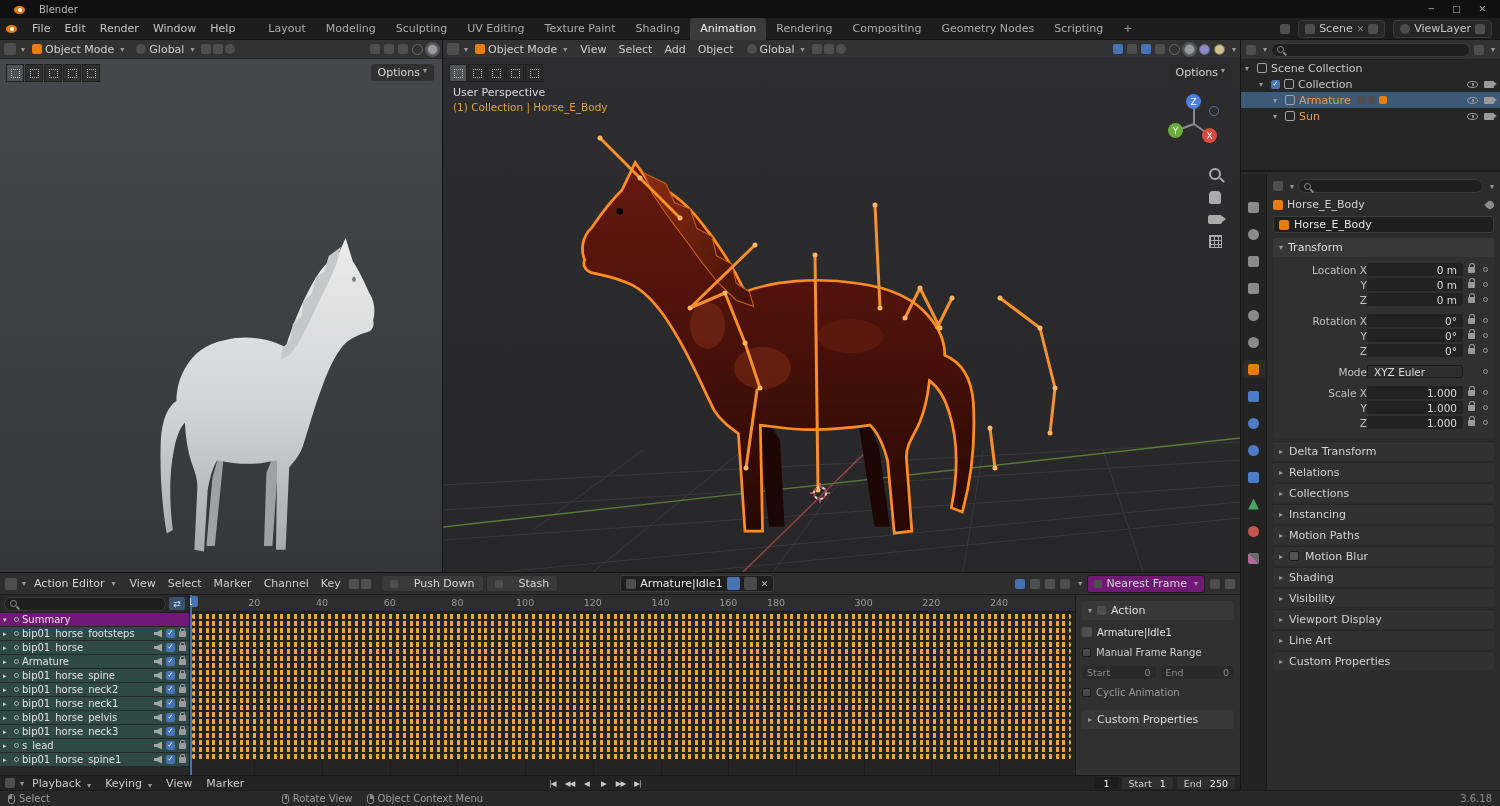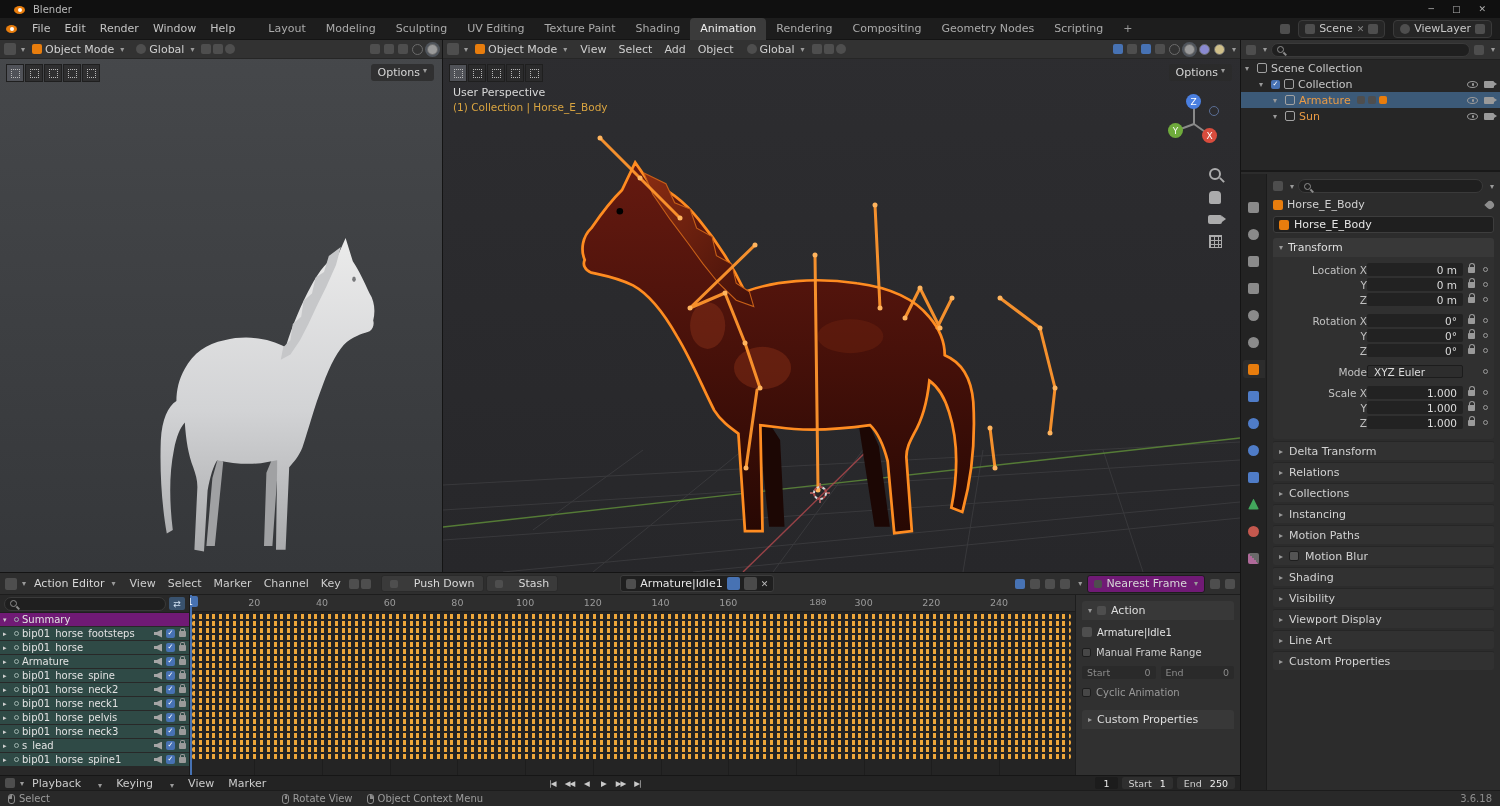--- a/index.html
+++ b/index.html
@@ -8,21 +8,21 @@
 .abs{position:absolute}
 .flex{display:flex;align-items:center}
 .chev{font-size:8px;color:#9a9a9a;margin-left:3px}
 .ic{width:12px;height:12px;background:#707070;border-radius:2px;display:inline-block;flex:none}
 .ic.sm{width:10px;height:10px}
 .ic.round{border-radius:50%}
 .ic.blue{background:#4772b3}
 .ic.orange{background:#e87d0d}
 .ic.dim{background:#4e4e4e}
 
-.titlebar{left:0;top:0;width:1500px;height:18px;background:#101010;display:flex;align-items:center;padding:0 8px;gap:0}
+.titlebar{left:0;top:0;width:1500px;height:18px;background:#101010;display:flex;align-items:center;padding:0 8px;gap:6px}
 .titlebar .app{color:#b9b9b9;font-size:10px}
 .wincontrols{margin-left:auto;display:flex;gap:18px;color:#b0b0b0;font-size:9px;padding-right:6px}
 
 .menubar{left:0;top:18px;width:1500px;height:22px;background:#1d1d1d;display:flex;align-items:center;border-bottom:1px solid #141414}
 .logo{width:15px;height:15px;margin:0 6px 0 4px;position:relative;flex:none}
 .logo .b1{position:absolute;left:2px;top:4px;width:11px;height:8px;background:#e87d0d;border-radius:50%}
 .logo .b2{position:absolute;left:6px;top:6px;width:4px;height:4px;background:#fff;border-radius:50%}
 .menu-item{padding:0 7px;line-height:22px;color:#c3c3c3;cursor:default}
 .tabs{display:flex;margin-left:16px;height:22px}
 .tab{padding:0 10px;line-height:22px;color:#ababab;border-radius:4px 4px 0 0}
@@ -150,21 +150,21 @@
 .keyrow{height:5px;margin-bottom:2px;background:repeating-linear-gradient(90deg,#eda63a 0 3px,transparent 3px 6.8px);border-radius:2px}
 .playhead{position:absolute;left:0;top:0;bottom:0;width:2px;background:#4772b3;z-index:3}
 .framebadge{position:absolute;left:-8px;top:1px;background:#4772b3;color:#fff;font-size:9.5px;padding:0 5px;border-radius:2px;z-index:4}
 .ds-side{position:absolute;right:0;top:0;width:165px;bottom:0;background:#303030;border-left:1px solid #1d1d1d;padding:6px 6px 0}
 .ds-side .panelhdr{margin-top:0}
 .srow{display:flex;align-items:center;gap:5px;height:16px;margin:4px 0;color:#cdcdcd;font-size:10px}
 .scheck{width:9px;height:9px;background:#474747;border:1px solid #1d1d1d;border-radius:2px;flex:none}
 .sfield{flex:1;height:13px;background:#2a2a2a;border-radius:2px;color:#8a8a8a;display:flex;align-items:center;justify-content:space-between;padding:0 5px;font-size:9.5px}
 
 .timeline{left:0;top:775px;width:1240px;height:15px;background:#232323;border-top:1px solid #161616;display:flex;align-items:center;gap:2px;padding:0 5px}
-.tl-dd{padding:0 6px;color:#cbcbcb;display:flex;align-items:flex-end;gap:14px}
+.tl-dd{padding:0 6px;color:#cbcbcb;display:flex;align-items:flex-end;gap:3px}
 .transport{position:absolute;left:545px;display:flex;gap:2px;align-items:center}
 .tpbtn{min-width:15px;height:12px;color:#c9c9c9;font-size:7.5px;display:flex;align-items:center;justify-content:center;padding:0 2px;letter-spacing:-1px}
 .tl-right{margin-left:auto;display:flex;gap:4px;align-items:center}
 .tl-field{height:12px;background:#1c1c1c;border-radius:2px;color:#e8e8e8;font-size:9.5px;display:flex;align-items:center;padding:0 8px}
 .tl-se{height:12px;background:#2f2f2f;border-radius:2px;color:#cfcfcf;font-size:9.5px;display:flex;align-items:center;gap:8px;padding:0 7px}
 
 .statusbar{left:0;top:790px;width:1500px;height:16px;background:#292929;border-top:1px solid #1c1c1c;display:flex;align-items:center;padding:0 8px;color:#9c9c9c;font-size:10px}
 .hint{display:flex;align-items:center;gap:4px;margin-right:14px}
 .hint.gapped{margin-left:218px}
 .mouse{width:7px;height:10px;border:1px solid #8d8d8d;border-radius:3px;position:relative;display:inline-block}
@@ -943,21 +943,21 @@
     <div class="key-col">
       <div class="ruler">
           <span class="tick" style="left: 64.315px;">20</span>
           <span class="tick" style="left: 132.015px;">40</span>
           <span class="tick" style="left: 199.715px;">60</span>
           <span class="tick" style="left: 267.415px;">80</span>
           <span class="tick" style="left: 335.115px;">100</span>
           <span class="tick" style="left: 402.815px;">120</span>
           <span class="tick" style="left: 470.515px;">140</span>
           <span class="tick" style="left: 538.215px;">160</span>
-          <span class="tick" style="left: 628px; font-family: Liberation Mono, monospace;">180</span>
+          <span class="tick" style="left: 586px;">180</span>
           <span class="tick" style="left: 673.615px;">300</span>
           <span class="tick" style="left: 741.315px;">220</span>
           <span class="tick" style="left: 809.015px;">240</span>
         </div>
       <div class="abs" style="left:0;top:0;right:0;bottom:0">
           <div class="vline" style="left: 64.315px;"></div>
           <div class="vline" style="left: 132.015px;"></div>
           <div class="vline" style="left: 199.715px;"></div>
           <div class="vline" style="left: 267.415px;"></div>
           <div class="vline" style="left: 335.115px;"></div>

